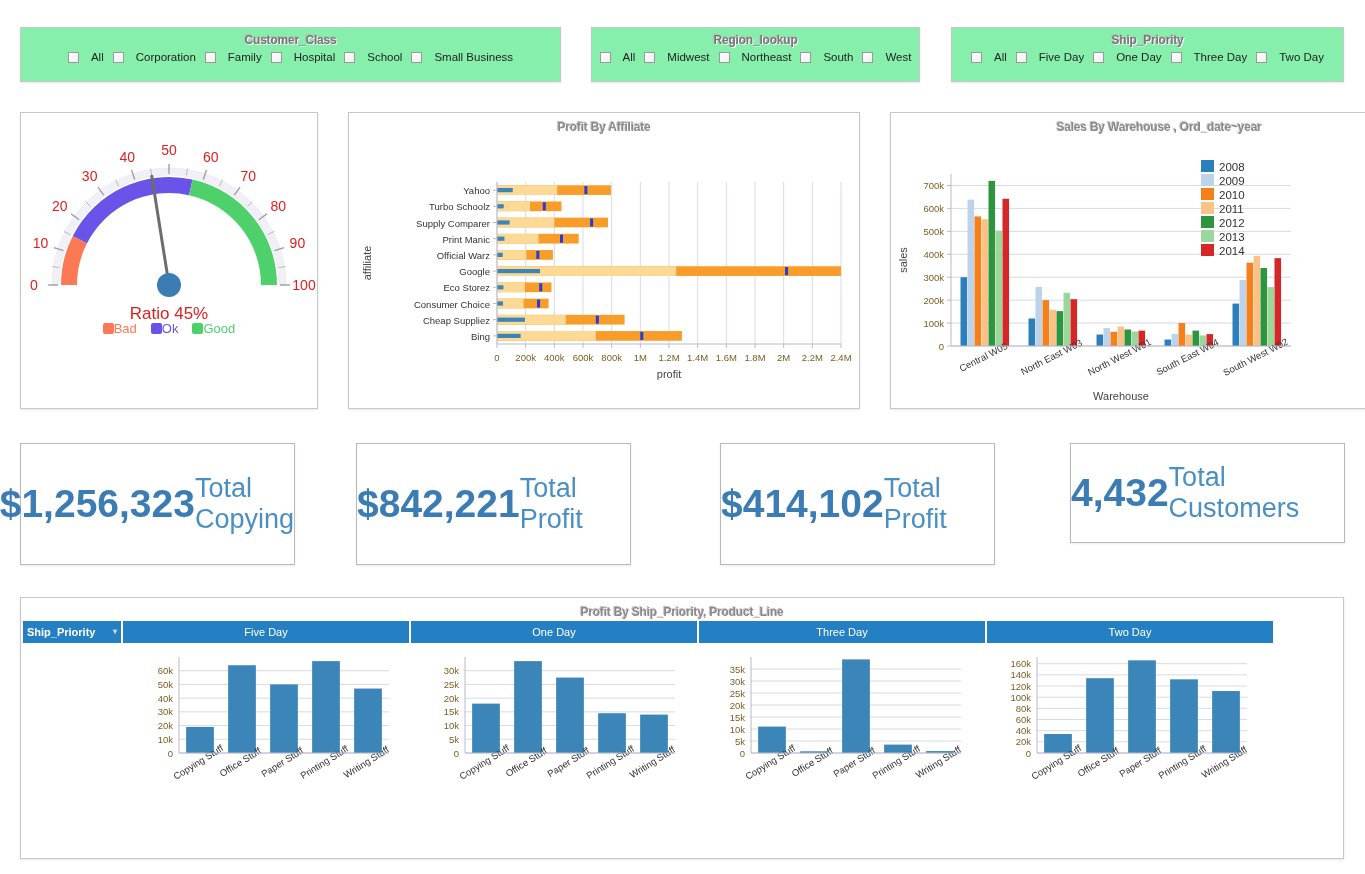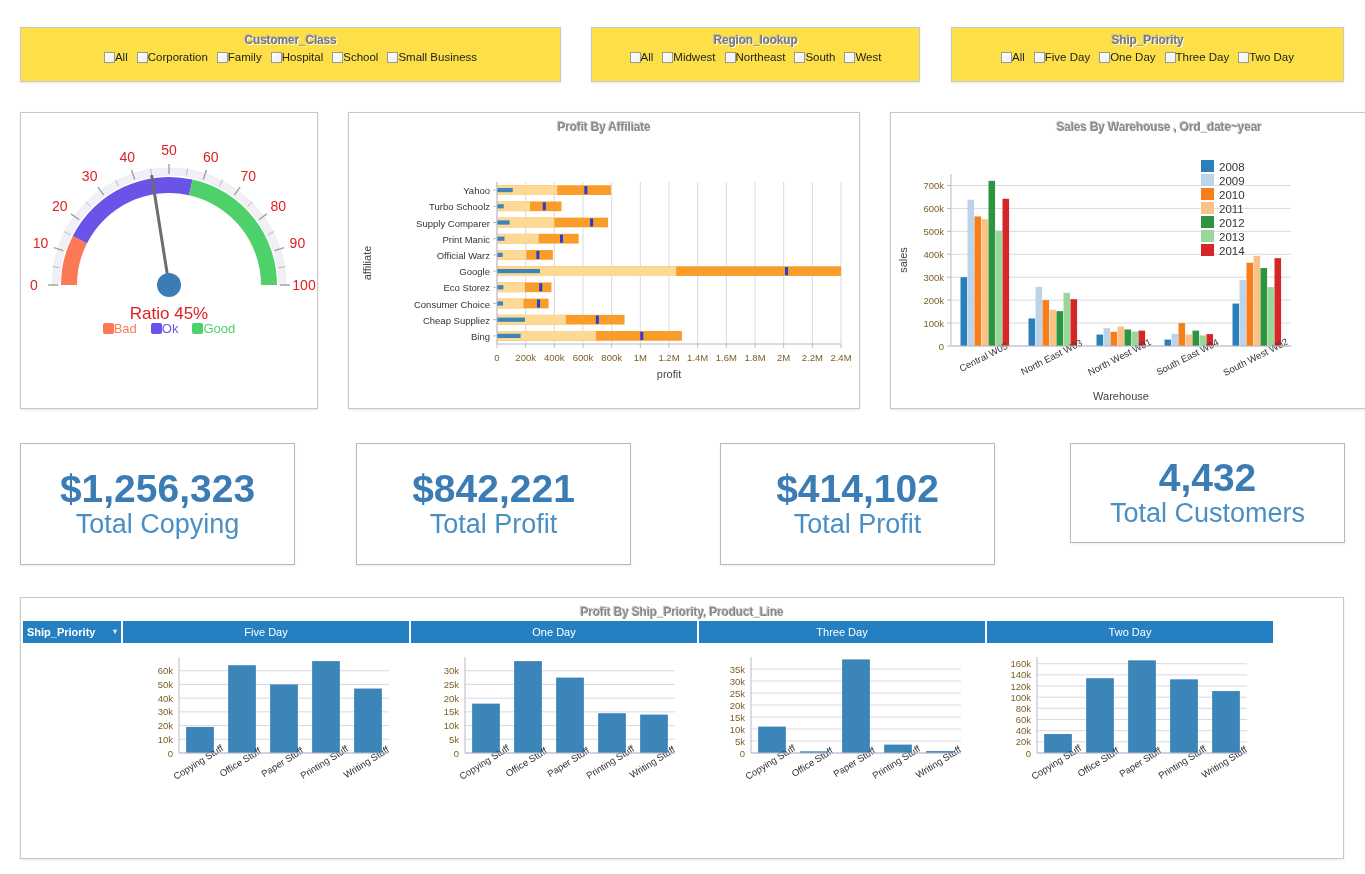--- a/index.html
+++ b/index.html
@@ -9,41 +9,41 @@
     background: #ffffff;
     font-family: "Liberation Sans", sans-serif;
     overflow: hidden;
   }
   .dashboard { position: relative; width: 1365px; height: 874px; }
 
   
   .filter-panel {
     position: absolute;
     border: 1px solid #c8c8c8;
-    background: #fde047;
+    background: #86efac;
     box-shadow: 0 1px 2px rgba(0,0,0,0.10);
   }
   .filter-title {
     text-align: center;
     font-size: 12px;
     font-weight: bold;
     color: #777;
     text-shadow: 1px 1px 0 #fff, -1px -1px 1px #b9b9b9;
     padding-top: 5px;
     letter-spacing: -0.2px;
   }
   .filter-items {
     display: flex;
     justify-content: center;
     align-items: center;
     gap: 9px;
     padding: 4px 6px 6px 6px;
     flex-wrap: nowrap;
   }
-  .filter-item { display: flex; align-items: center; gap: 0; }
+  .filter-item { display: flex; align-items: center; gap: 12px; }
   .cbx {
     width: 11px; height: 11px;
     border: 1px solid #9a9a9a;
     background: linear-gradient(135deg,#ffffff 0%,#efefef 100%);
     display: inline-block;
     flex: none;
   }
   .cbx-label { font-size: 11.5px; color: #222; white-space: nowrap; }
 
   #panel-customer-class { left: 20px;  top: 27px;  width: 541px; height: 55px; }
@@ -79,22 +79,22 @@
     font-size: 13px;
   }
   .lg-item { display: flex; align-items: center; gap: 0; }
   .lg-swatch { width: 11px; height: 11px; border-radius: 2px; display: inline-block; }
 
   
   .kpi {
     position: absolute;
     border: 1px solid #b9b9b9;
     background: #ffffff;
-    display: flex; flex-direction: column;
-    align-items: center; justify-content: center;
+    display: flex; flex-direction: row;
+    align-items: center; justify-content: flex-end;
     box-shadow: 0 1px 2px rgba(0,0,0,0.08);
   }
   .kpi-value { font-size: 39px; font-weight: bold; color: #3b7cb5; line-height: 1.06; }
   .kpi-label { font-size: 27px; color: #4a8fc4; line-height: 1.15; font-weight: normal; }
   #kpi-0 { left: 20px;   top: 443px; width: 275px; height: 122px; }
   #kpi-1 { left: 356px;  top: 443px; width: 275px; height: 122px; }
   #kpi-2 { left: 720px;  top: 443px; width: 275px; height: 122px; }
   #kpi-3 { left: 1070px; top: 443px; width: 275px; height: 100px; }
 
   

